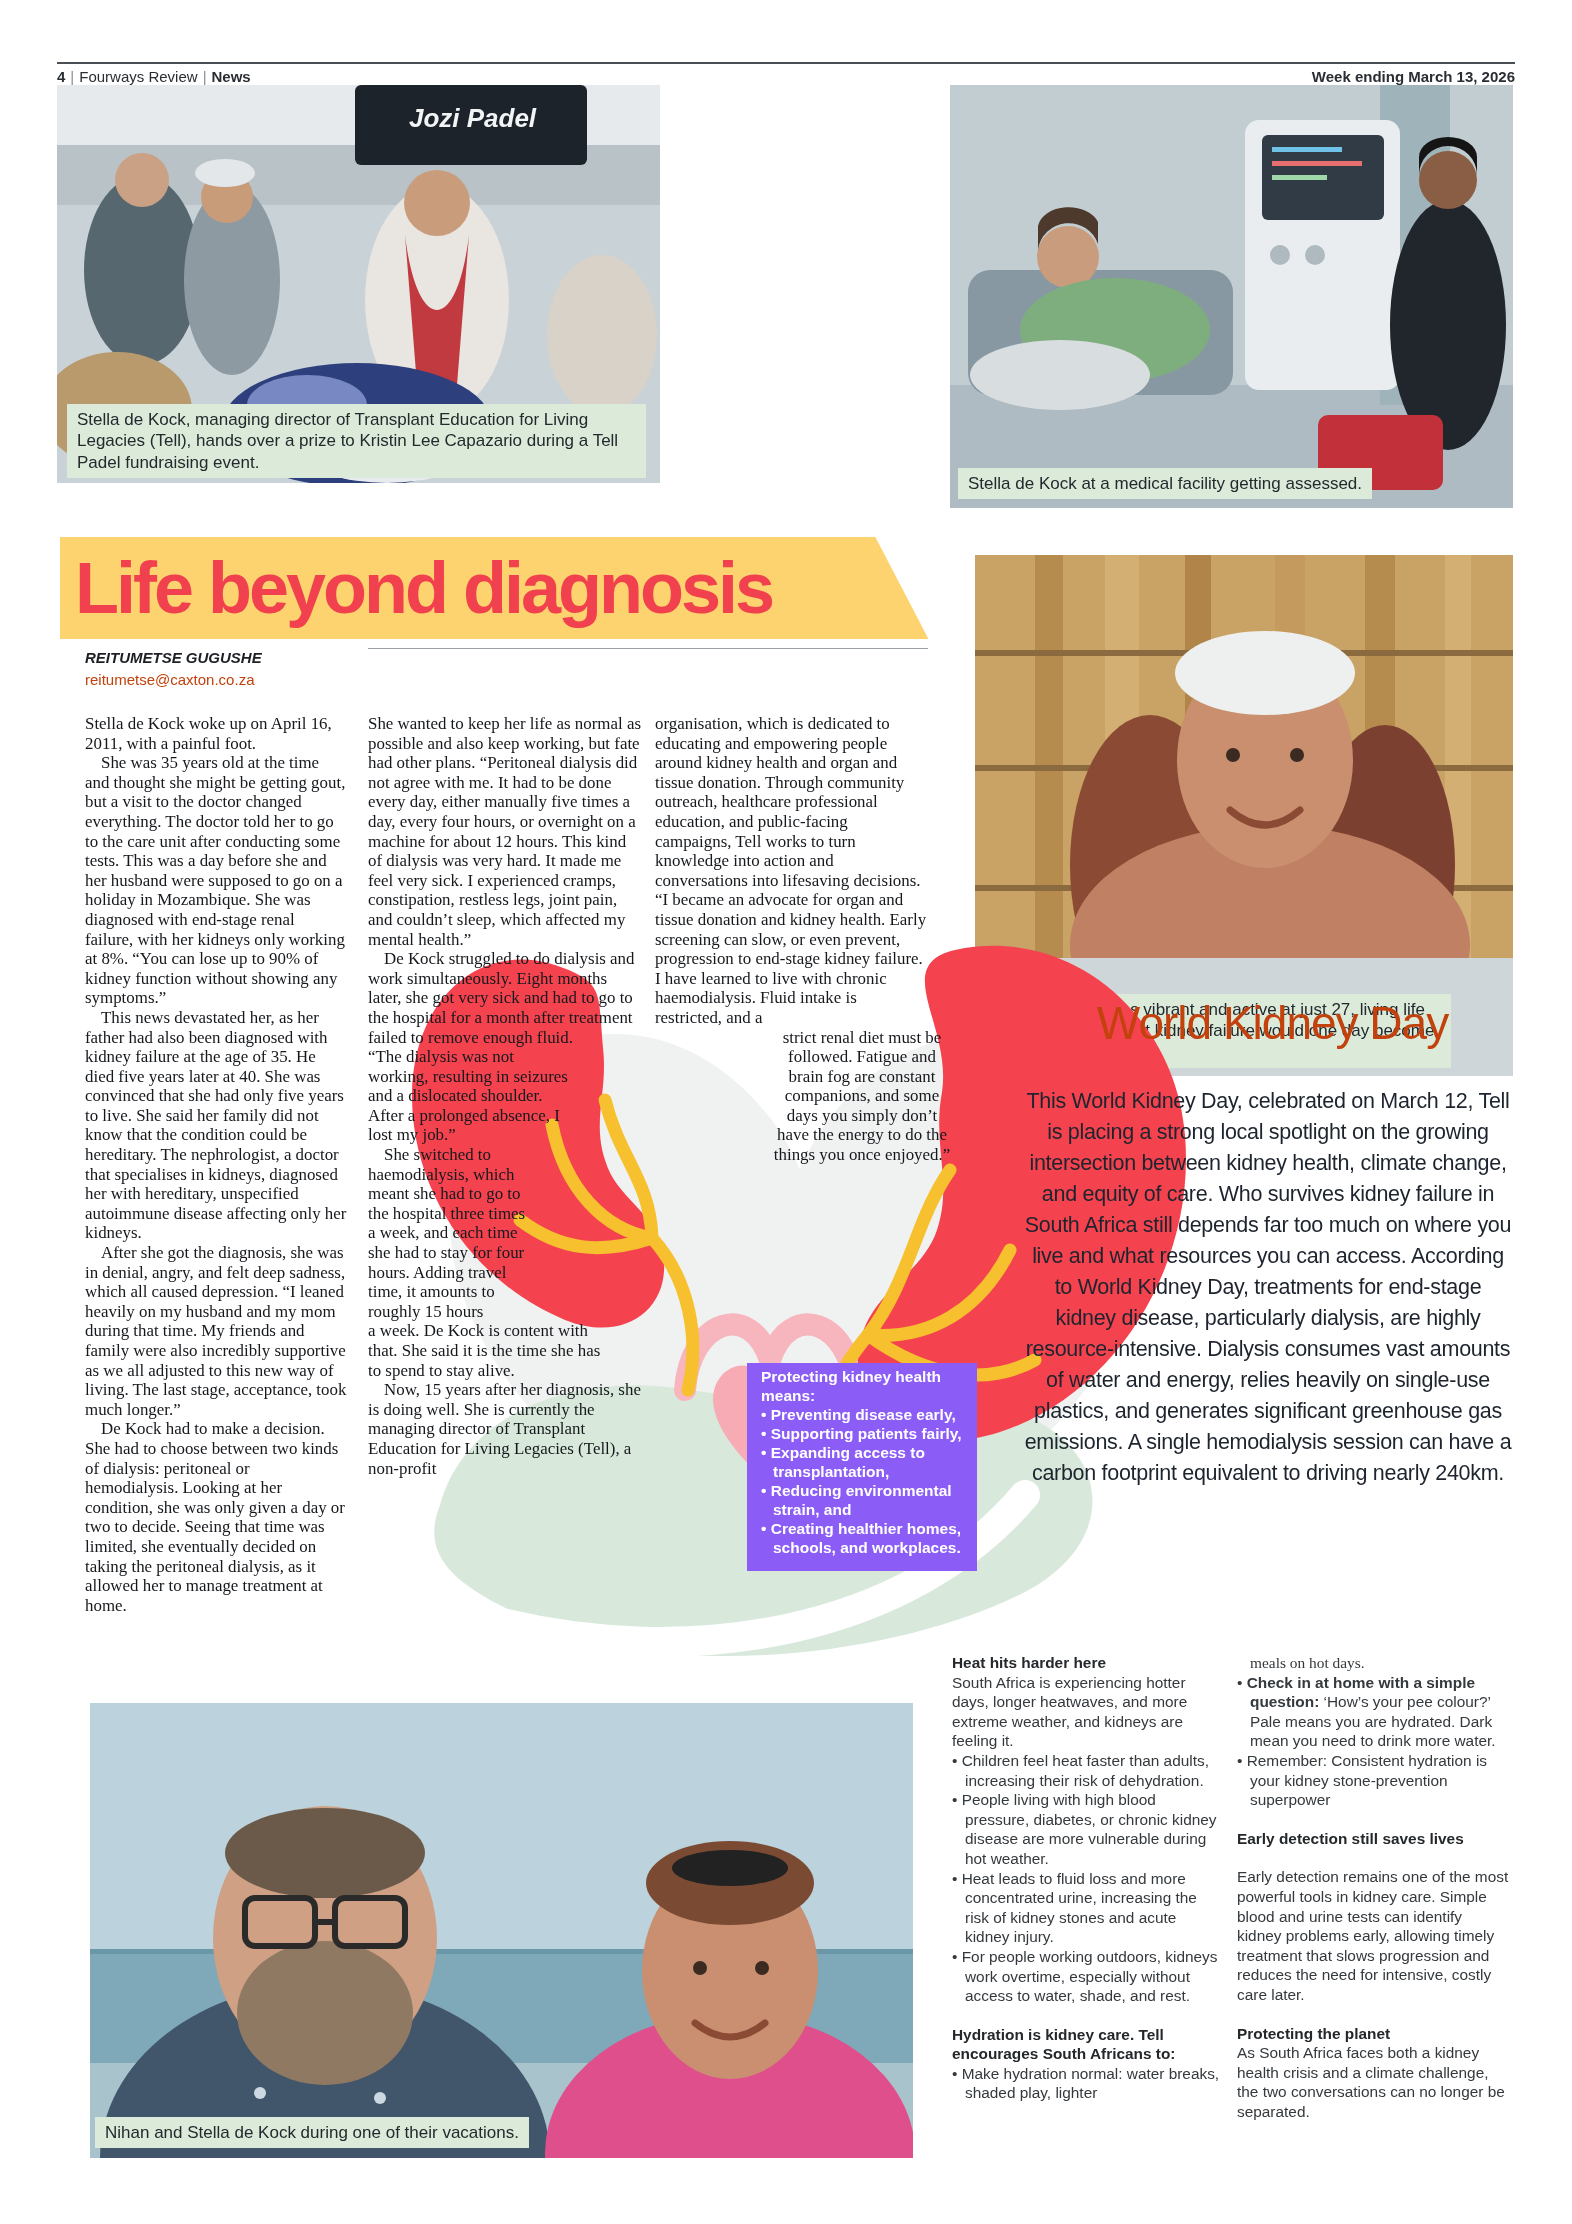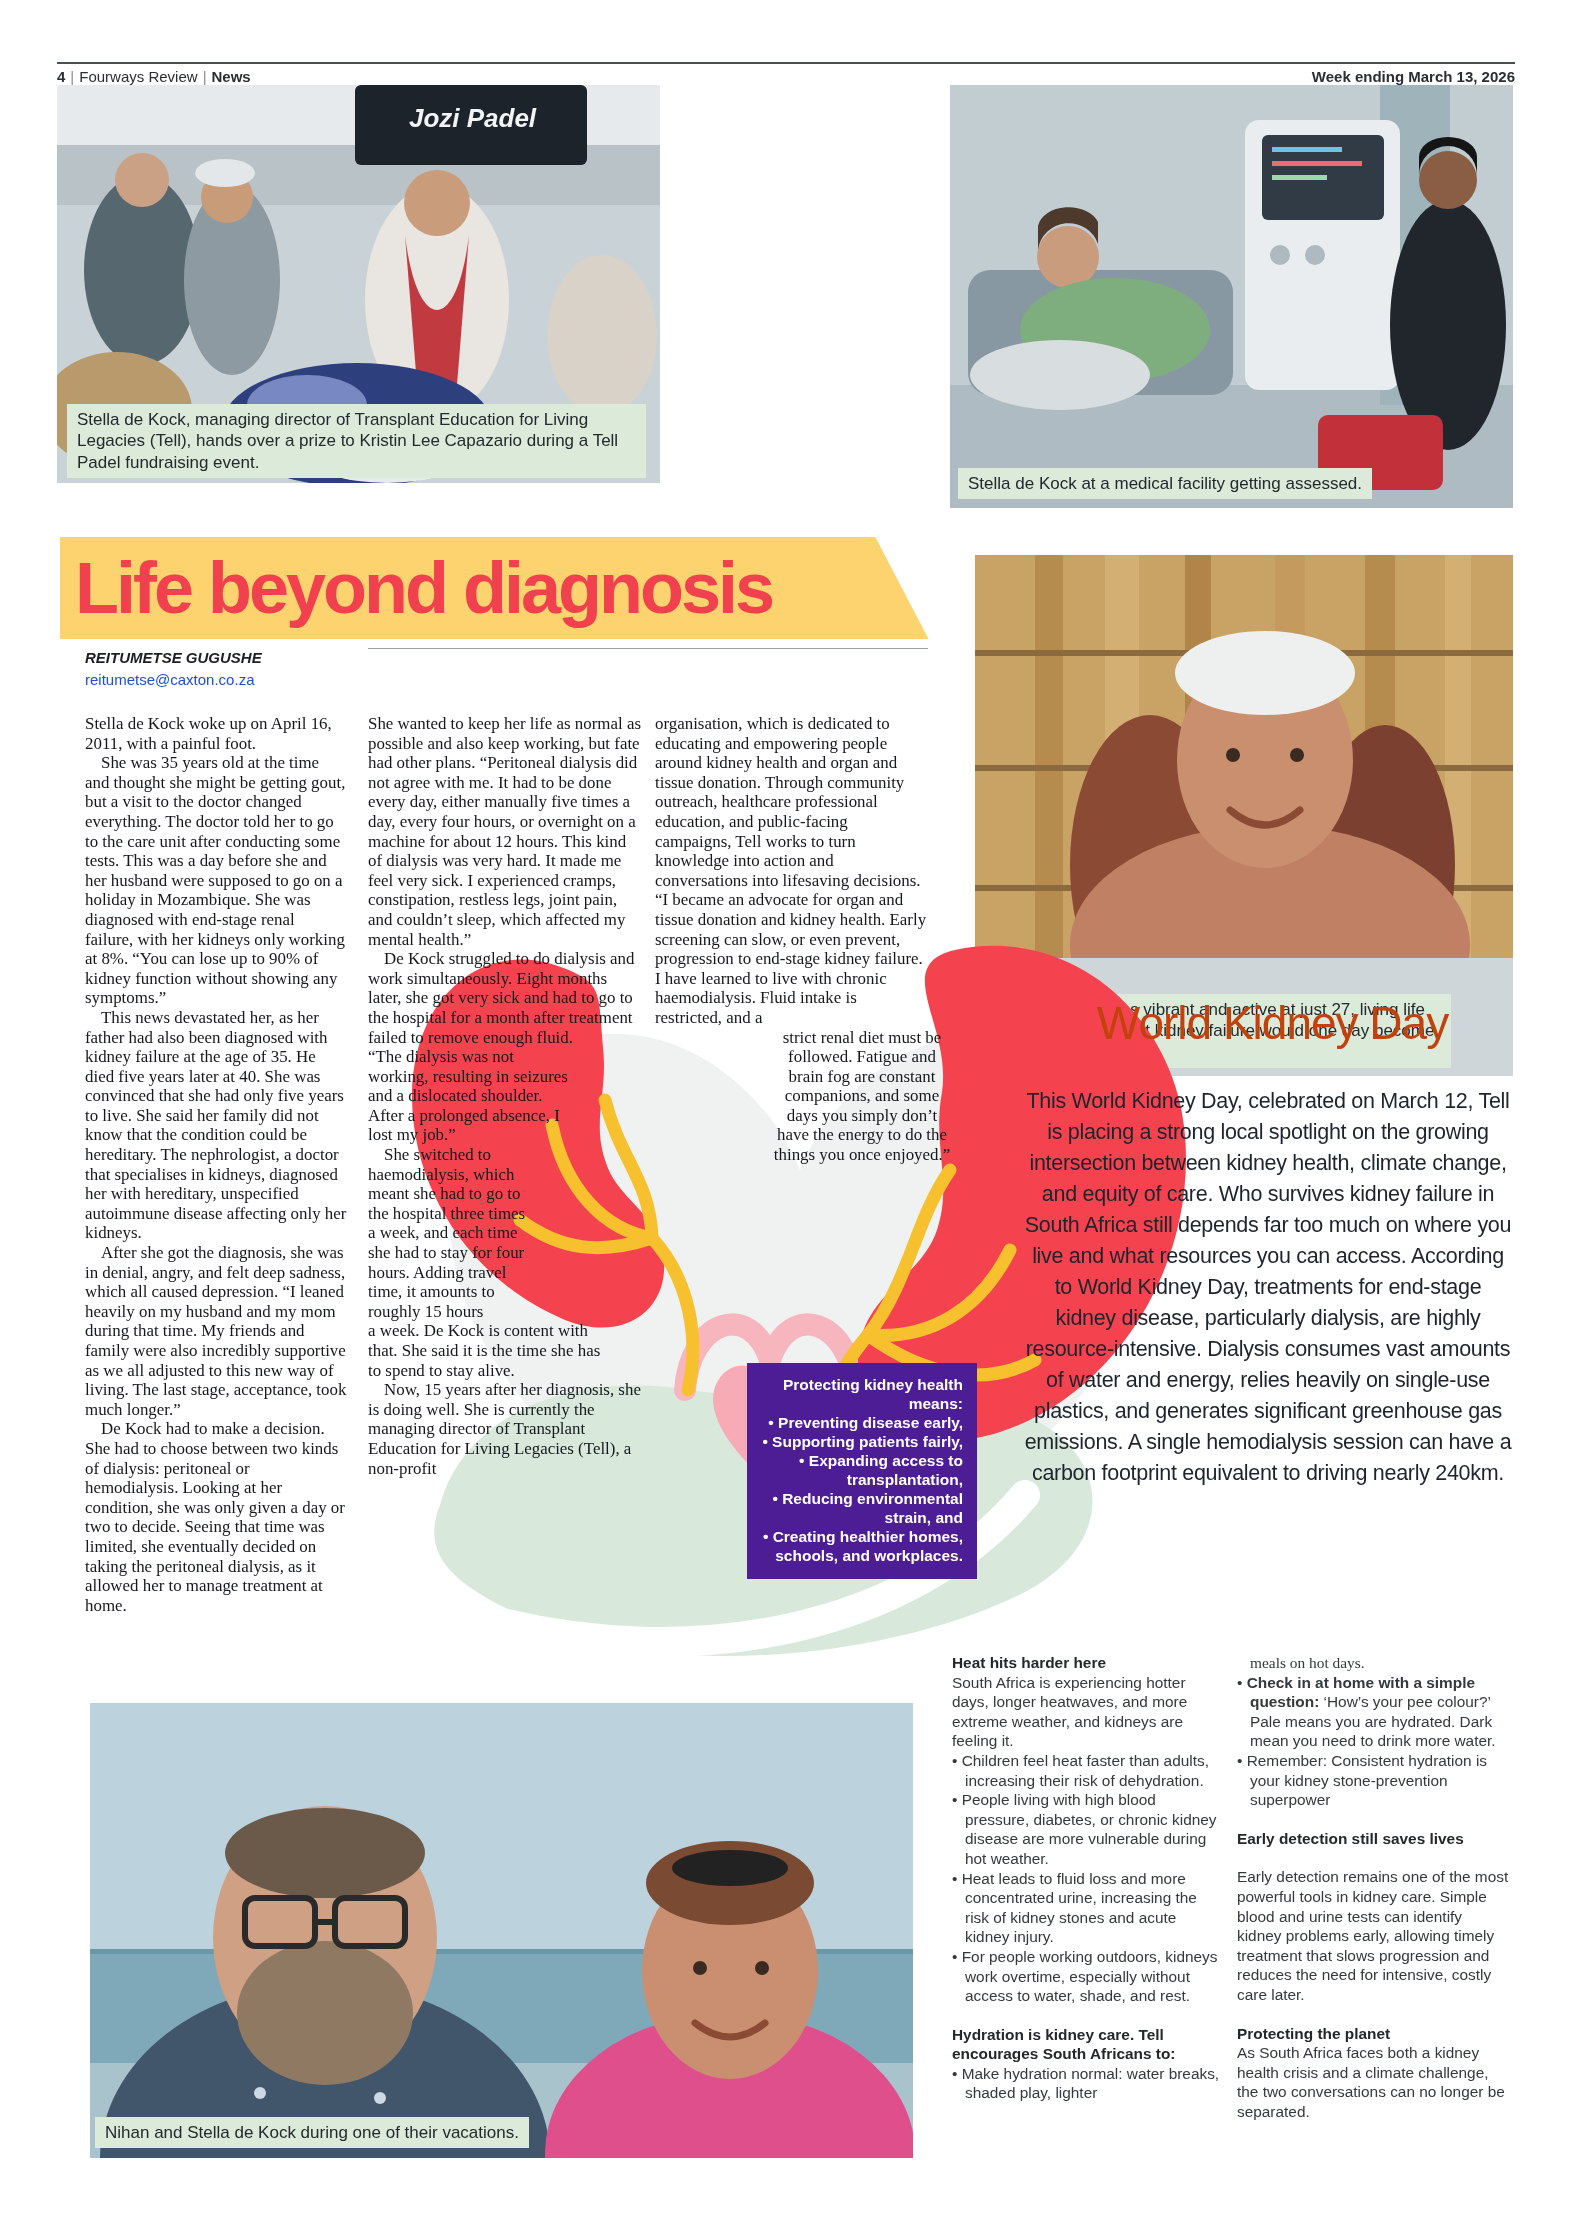--- a/index.html
+++ b/index.html
@@ -21,40 +21,40 @@
   .sign{position:absolute;color:#f2f4f6;font:italic bold 26px/30px "Liberation Sans",sans-serif;
         text-align:center;}
 
   
   .headline-bg{position:absolute;left:60px;top:537px;width:872px;height:102px;background:#fcd36e;
                clip-path:polygon(0 0,93.5% 0,99.6% 100%,0 100%);z-index:2;}
   .headline-text{position:absolute;left:75px;top:549px;font:bold 72px/78px "Liberation Sans",sans-serif;
                  letter-spacing:-3px;color:#f2414e;white-space:nowrap;z-index:3;}
 
   .byline-name{position:absolute;left:85px;top:649px;font:italic bold 15px/18px "Liberation Sans",sans-serif;color:#1c1f24;z-index:2;}
-  .byline-email{position:absolute;left:85px;top:671px;font:15px/18px "Liberation Sans",sans-serif;color:#1d4ed8;z-index:2;}
+  .byline-email{position:absolute;left:85px;top:671px;font:15px/18px "Liberation Sans",sans-serif;color:#c2410c;z-index:2;}
   .byline-rule{position:absolute;left:368px;top:648px;width:560px;height:1px;background:#9aa0a5;z-index:2;}
 
   
   .serif-col{position:absolute;font:16.9px/19.6px "Liberation Serif",serif;color:#15181c;z-index:2;}
   .serif-col p{margin:0;}
   .serif-col p.ind{text-indent:16px;}
   .seg{display:block;}
   .w-full{width:274px;}
   .w-n1{width:205px;}
   .w-n2{width:160px;}
   .w-n3{width:235px;}
   .c3-narrow{margin-left:116px;width:182px;text-align:center;}
 
   
   .illus{position:absolute;left:370px;top:920px;z-index:1;}
 
   
-  .infobox{position:absolute;left:747px;top:1363px;width:202px;background:#4c1d95;color:#ffffff;
-           padding:12px 14px 14px 14px;font:bold 15.5px/19px "Liberation Sans",sans-serif;z-index:4;text-align:right;}
+  .infobox{position:absolute;left:747px;top:1363px;width:202px;background:#8b5cf6;color:#ffffff;
+           padding:4px 14px 14px 14px;font:bold 15.5px/19px "Liberation Sans",sans-serif;z-index:4;}
   .infobox .ib-title{margin:0 0 0 0;}
   .infobox p{margin:0;}
   .infobox p.ib-li{padding-left:12px;text-indent:-12px;}
   .infobox p.ib-li::before{content:"• ";}
 
   
   .wkd-title{position:absolute;left:1035px;top:998px;width:475px;text-align:center;
              font:46px/50px "Liberation Sans",sans-serif;letter-spacing:-1px;color:#c2410c;z-index:2;}
   .wkd-body{position:absolute;left:1022px;top:1086px;width:492px;text-align:center;
             font:21.5px/31px "Liberation Sans",sans-serif;letter-spacing:-0.3px;color:#1d242e;z-index:2;}

